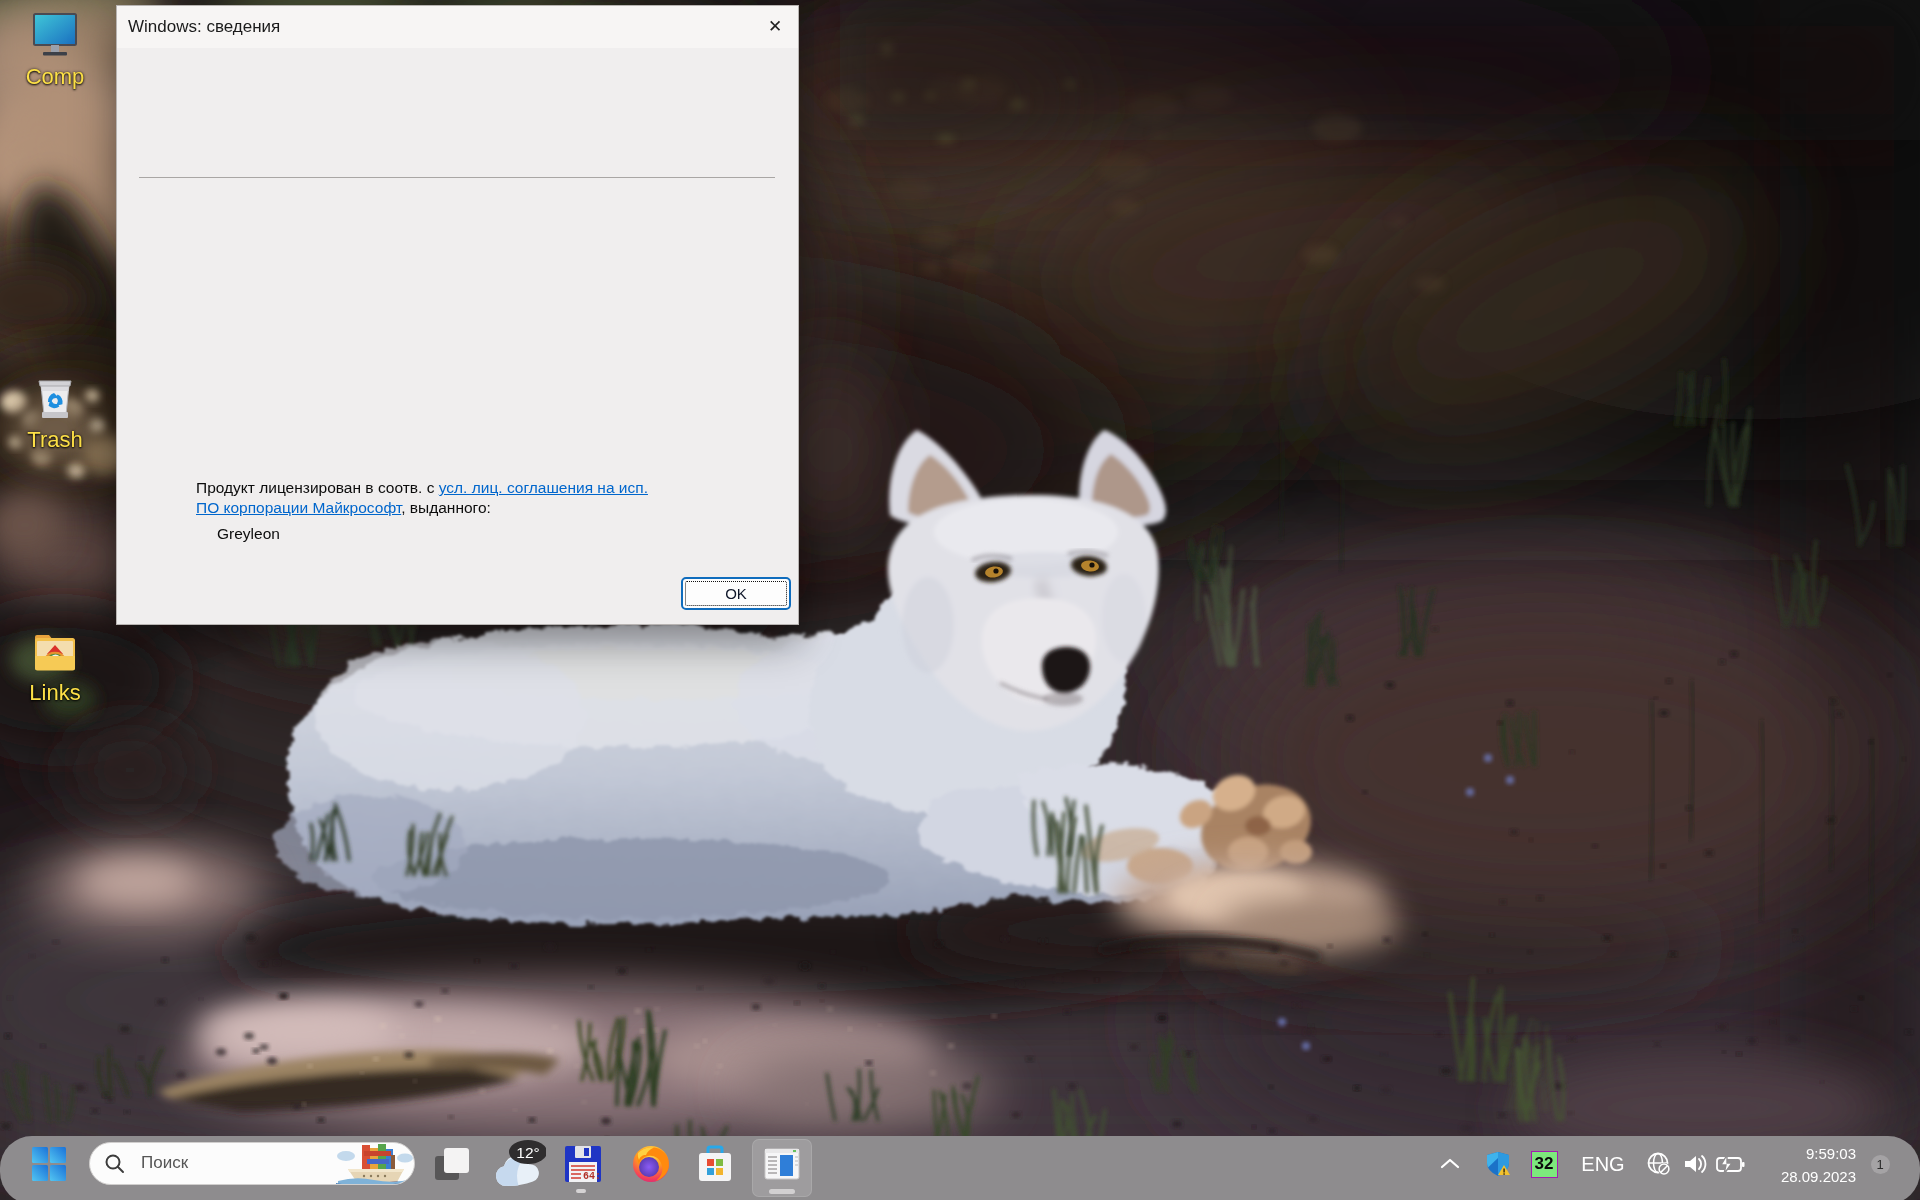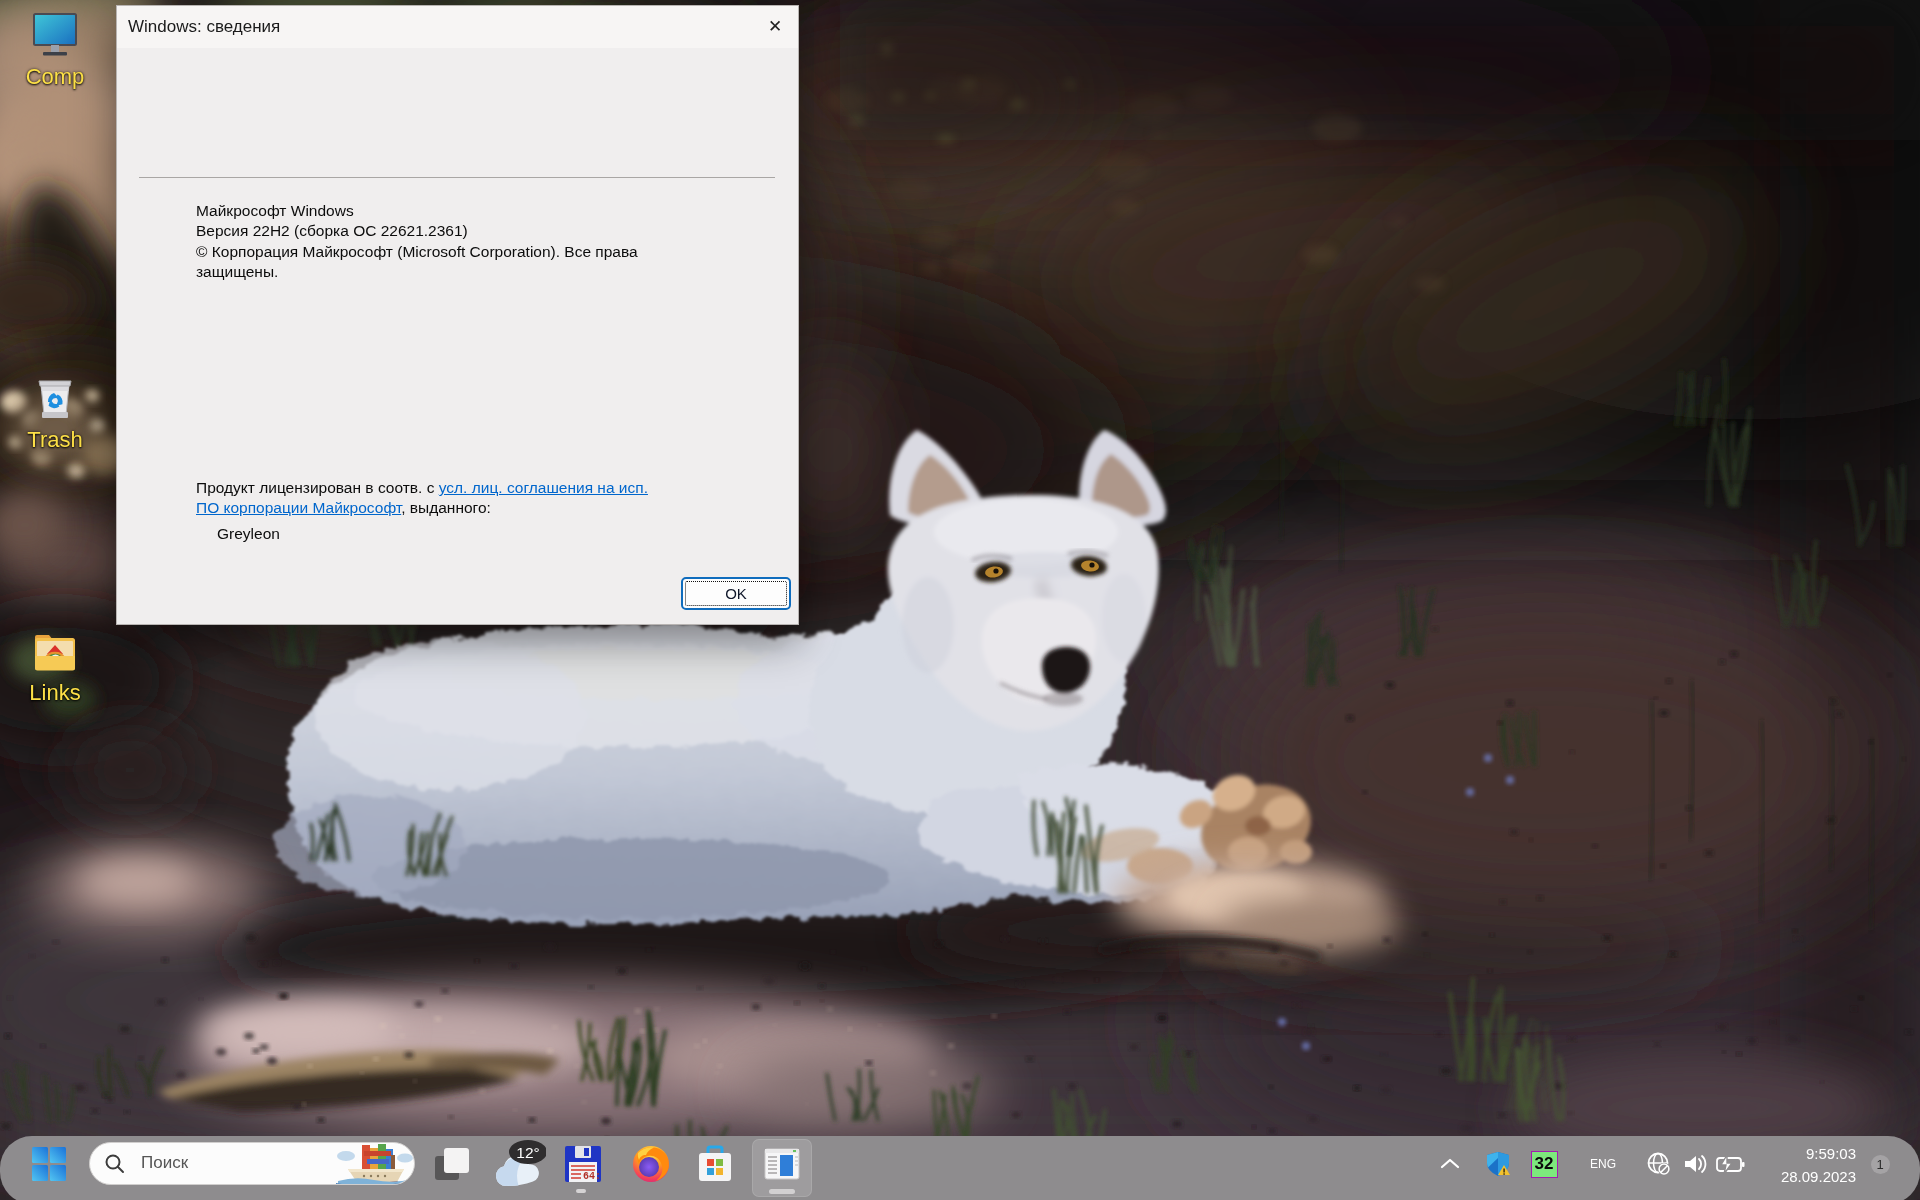--- a/index.html
+++ b/index.html
@@ -779,23 +779,20 @@
     </svg>
     <div class="lbl">Links</div>
   </div>
 
   <div id="dlg">
     <div class="titlebar">
       <div class="t">Windows: сведения</div>
       <div class="close">✕</div>
     </div>
     <div class="sep"></div>
-    <div class="dtext" style="top:195px;">Майкрософт Windows<br>
-      Версия 22H2 (сборка ОС 22621.2361)<br>
-      © Корпорация Майкрософт (Microsoft Corporation). Все права<br>защищены.</div>
     <div class="dtext" style="top:472px; width:560px;">Продукт лицензирован в соотв. с <a href="#">усл. лиц. соглашения на исп.</a><br><a href="#">ПО корпорации Майкрософт</a>, выданного:</div>
     <div class="dtext" style="top:518px; left:100px;">Greyleon</div>
     <div id="okbtn">OK<div class="foc"></div></div>
   </div>
 
   <div id="taskbar">
     <div class="tbi" style="left:30px; width:38px;">
       <svg width="36" height="36" viewBox="0 0 36 36">
         <defs>
             <linearGradient id="st" x1="0" y1="1" x2="1" y2="0">
@@ -945,21 +942,21 @@
         <path d="M14 2 L3 5 v8 q0 2 1 4.5 L14 8 z" fill="#3fb3ec"></path>
         <path d="M20 15 l6 10 h-12 z" fill="#f2c12e"></path>
         <rect x="19.3" y="18.5" width="1.6" height="4" fill="#4a3a10"></rect>
         <rect x="19.3" y="23.3" width="1.6" height="1.5" fill="#4a3a10"></rect>
       </svg>
     </div>
     <div class="tbi" style="left:1528px; width:32px;">
       <div style="width:27px;height:27px;background:#7de87d;border:1px solid #a21caf;display:flex;align-items:center;justify-content:center;font-size:17px;font-weight:bold;color:#0a0a0a;">32</div>
     </div>
     <div class="tbi" style="left:1580px; width:46px;">
-        <span style="color:#fff;font-size:12px;">ENG</span>
+        <span style="color:#fff;font-size:20px;">ENG</span>
       </div>
     <div class="tbi" style="left:1644px; width:30px;">
       <svg width="26" height="26" viewBox="0 0 26 26">
         <circle cx="12" cy="12" r="9.5" fill="none" stroke="#fff" stroke-width="1.8"></circle>
         <ellipse cx="12" cy="12" rx="4.5" ry="9.5" fill="none" stroke="#fff" stroke-width="1.5"></ellipse>
         <line x1="2.5" y1="12" x2="21.5" y2="12" stroke="#fff" stroke-width="1.5"></line>
         <circle cx="18" cy="18" r="6.2" fill="#8e8c8e"></circle>
         <circle cx="18" cy="18" r="4.9" fill="none" stroke="#fff" stroke-width="1.5"></circle>
         <line x1="14.8" y1="21.4" x2="21.4" y2="14.8" stroke="#fff" stroke-width="1.5"></line>
       </svg>

